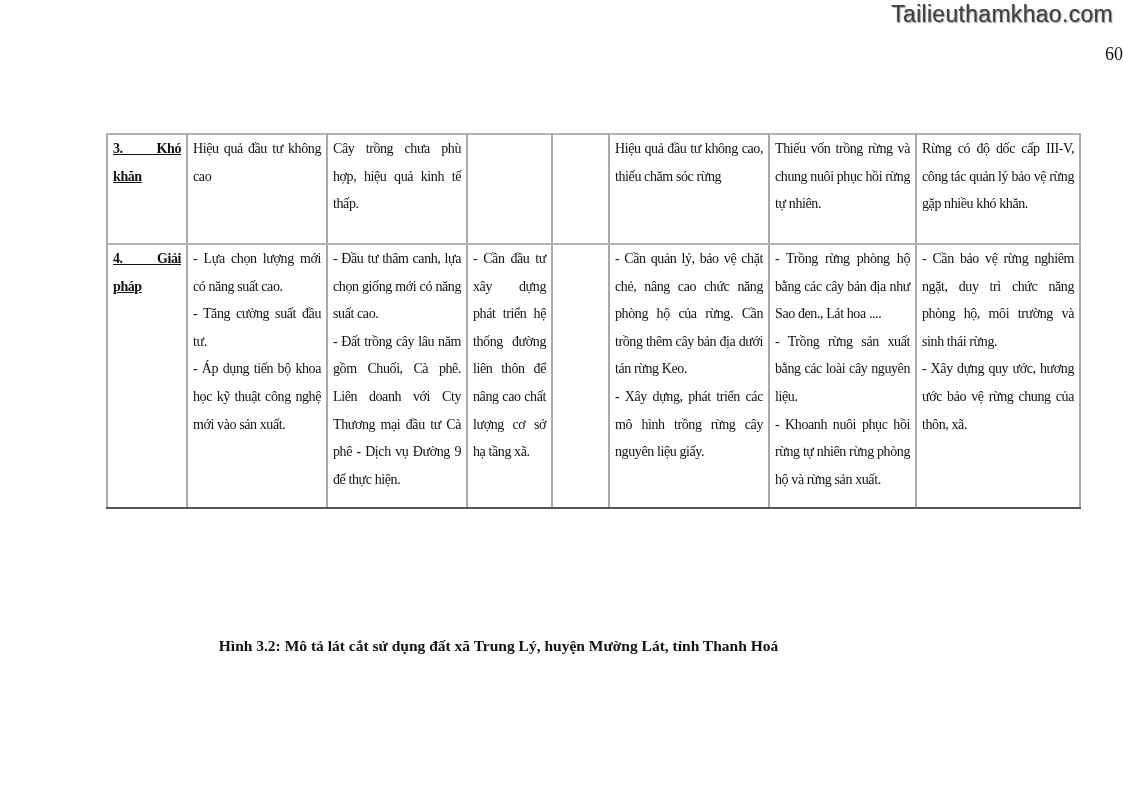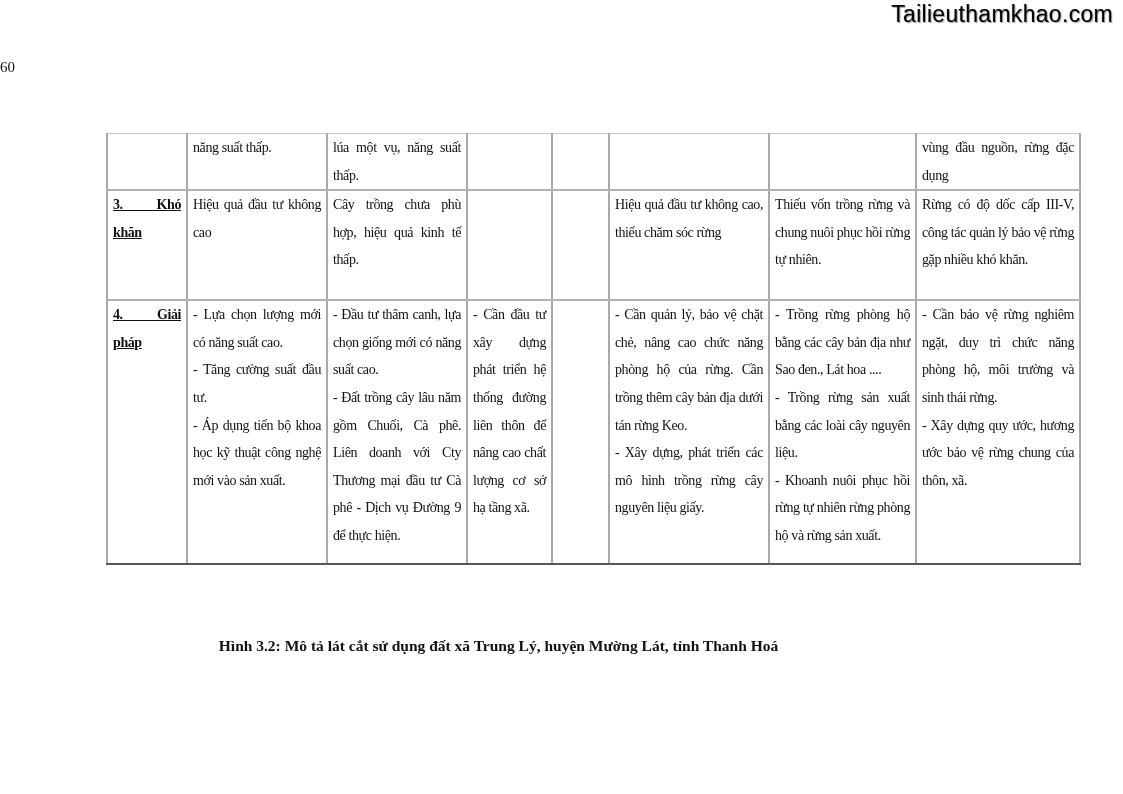--- a/index.html
+++ b/index.html
@@ -3,26 +3,26 @@
   <meta charset="utf-8">
   <style>
     html, body { margin: 0; padding: 0; }
     body {
       width: 1123px; height: 794px; background: #ffffff; position: relative; overflow: hidden;
       font-family: "Liberation Serif", "DejaVu Serif", serif; color: #111;
     }
     .watermark {
       position: absolute; right: 10px; top: 1px;
       font-family: "Liberation Sans", "DejaVu Sans", sans-serif;
-      font-size: 23px; color: #000000; letter-spacing: 0.3px;
+      font-size: 23px; color: #404040; letter-spacing: 0.3px;
       text-shadow: 1px 1px 1px #9a9a9a, -0.5px -0.5px 0 #c8c8c8;
     }
     .page-number {
-      position: absolute; left: 0; width: 1123px; top: 59px;
-      text-align: left; font-size: 15px;
+      position: absolute; left: 0; width: 1123px; top: 44px;
+      text-align: right; font-size: 18px;
     }
     table.land {
       position: absolute; left: 106px; top: 133px;
       border-collapse: collapse; table-layout: fixed;
       font-size: 14px;
     }
     table.land td {
       border-left: 2px solid #a9a9a9; border-right: 2px solid #a9a9a9;
       border-top: 2px solid #b3b3b3; border-bottom: 2px solid #b3b3b3;
       vertical-align: top; padding: 0 5px;
@@ -49,30 +49,20 @@
     <col style="width:80px">
       <col style="width:140px">
       <col style="width:140px">
       <col style="width:85px">
     <col style="width:57px">
       <col style="width:160px">
       <col style="width:147px">
       <col style="width:164px">
   </colgroup>
   <tbody>
-      <tr class="first" style="height:54px">
-    <td class="rowhead"></td>
-    <td>năng suất thấp.</td>
-    <td>lúa một vụ, năng suất thấp.</td>
-    <td></td>
-    <td></td>
-    <td></td>
-    <td></td>
-    <td>vùng đầu nguồn, rừng đặc dụng</td>
-  </tr>
   <tr style="height:110px">
     <td class="rowhead">3. Khó khăn</td>
     <td>Hiệu quả đầu tư không cao</td>
     <td>Cây trồng chưa phù hợp, hiệu quả kinh tế thấp.</td>
     <td></td>
     <td></td>
     <td>Hiệu quả đầu tư không cao, thiếu chăm sóc rừng</td>
     <td>Thiếu vốn trồng rừng và chung nuôi phục hồi rừng tự nhiên.</td>
     <td>Rừng có độ dốc cấp III-V, công tác quản lý bảo vệ rừng gặp nhiều khó khăn.</td>
   </tr>

